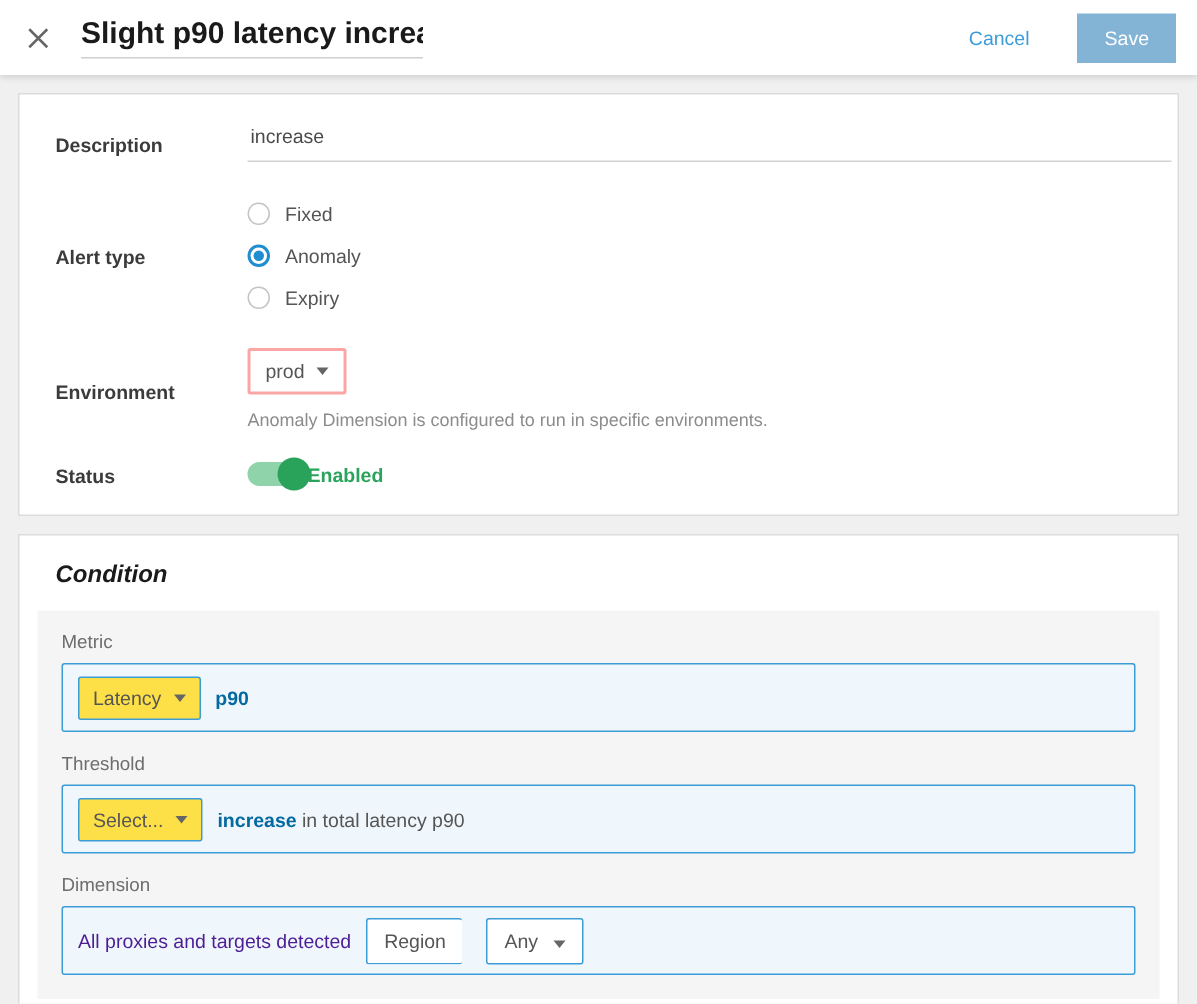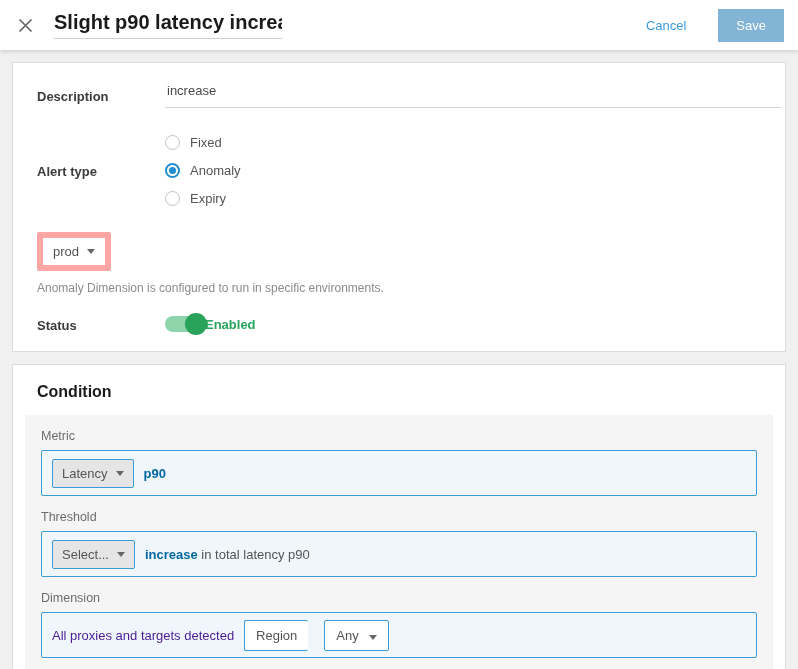--- a/index.html
+++ b/index.html
@@ -158,21 +158,21 @@
     font-size: 13px;
     color: #555555;
   }
 
   
   .dd-gray {
     display: inline-flex;
     align-items: center;
     gap: 8px;
     background: #ffffff;
-    border: 6px solid #fca5a5;
+    border: 2px solid #fca5a5;
     border-radius: 2px;
     padding: 6px 10px;
     font-size: 13px;
     color: #555555;
     cursor: pointer;
   }
   .caret {
     width: 0; height: 0;
     border-left: 4px solid transparent;
     border-right: 4px solid transparent;
@@ -214,20 +214,21 @@
     color: #2aa45c;
   }
 
   
   .cond-card { padding: 16px 12px 14px 12px; }
   .cond-title {
     font-size: 16px;
     font-weight: bold;
     color: #1a1a1a;
     padding: 2px 12px 14px 12px;
+    font-style: italic;
   }
   .cond-panel {
     background: #f5f5f5;
     padding: 14px 16px 16px 16px;
   }
   .cond-group { margin-bottom: 14px; }
   .cond-group:last-child { margin-bottom: 0; }
 
   .cond-label {
     font-size: 12.5px;
@@ -241,21 +242,21 @@
     min-height: 44px;
     display: flex;
     align-items: center;
     padding: 0 10px;
     gap: 10px;
   }
   .dd-blue {
     display: inline-flex;
     align-items: center;
     gap: 8px;
-    background: #e5e5e5;
+    background: #fde047;
     border: 1px solid #3c9cd8;
     border-radius: 2px;
     padding: 6px 9px;
     font-size: 13px;
     color: #555555;
     cursor: pointer;
     white-space: nowrap;
   }
   .chip-blue {
     background: #ffffff;
@@ -321,20 +322,21 @@
       <div class="radio-row">
         <span class="radio"></span>
         <span class="radio-label">Expiry</span>
       </div>
 
 
     </div>
   </div>
 
   <div class="form-row">
+    <div class="form-label">Environment</div>
     <div class="form-field">
       <div class="dd-gray">
         <span>prod</span>
         <span class="caret"></span>
       </div>
       <div class="hint">Anomaly Dimension is configured to run in specific environments.</div>
     </div>
   </div>
 
   <div class="form-row">

